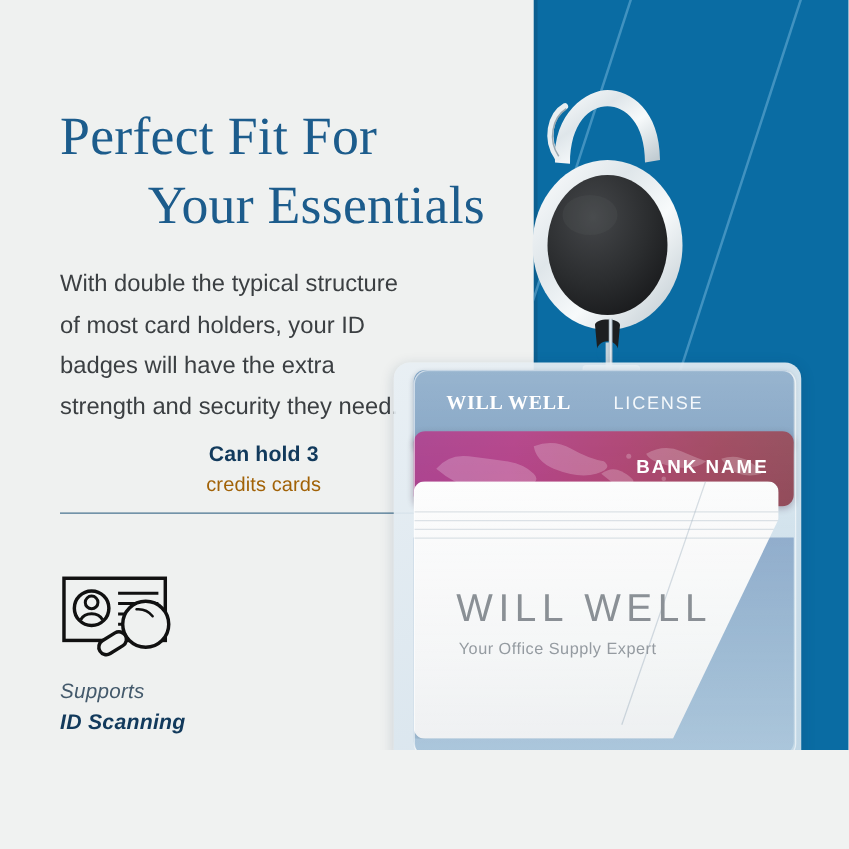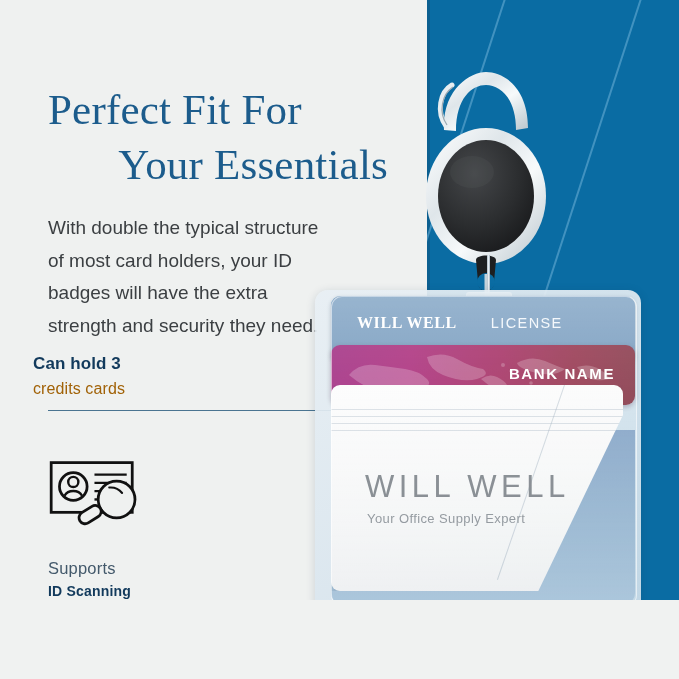--- a/index.html
+++ b/index.html
@@ -23,30 +23,30 @@
   .headline{
     position:absolute;left:48px;top:82px;width:340px;
     font-family:"Liberation Serif",serif;
     font-size:43px;line-height:1.28;color:#1c5c8c;letter-spacing:.2px;
   }
   .headline .l2{display:block;text-align:right;}
   .body-copy{
     position:absolute;left:48px;top:212px;width:272px;
     font-size:19px;line-height:1.72;color:#3b3f42;
   }
-  .feature{position:absolute;left:33px;top:354px;width:310px;}
+  .feature{position:absolute;left:56px;top:354px;width:310px;text-align:center;}
   .feature .f1{font-size:17px;font-weight:bold;color:#123a5c;letter-spacing:.1px;}
   .feature .f2{font-size:16px;color:#a16207;margin-top:6px;letter-spacing:.1px;}
   .divider{position:absolute;left:48px;top:410px;width:332px;height:1.4px;background:#2d5e80;opacity:.85;}
 
   .scan-block{position:absolute;left:48px;top:458px;width:230px;}
   .scan-icon{width:104px;height:70px;display:block;}
-  .scan-label{margin-top:31px;}
+  .scan-label{margin-top:16px;font-style:italic;}
   .scan-label .s1{font-size:16.5px;color:#43596b;letter-spacing:.2px;}
-  .scan-label .s2{font-size:14px;font-weight:bold;color:#123a5c;margin-top:5px;letter-spacing:.2px;}
+  .scan-label .s2{font-size:17px;font-weight:bold;color:#123a5c;margin-top:5px;letter-spacing:.2px;}
 
   
   .reel{position:absolute;left:424px;top:68px;width:124px;height:240px;}
   .strap{position:absolute;left:487px;top:255px;width:2.5px;height:50px;background:linear-gradient(90deg,#aab9c4,#e6edf2,#9fb0bd);}
   .strap-tab{position:absolute;left:466px;top:292px;width:44px;height:22px;border-radius:3px;
     background:rgba(205,221,232,.85);border:1px solid rgba(255,255,255,.5);}
 
   
   .holder{
     position:absolute;left:315px;top:290px;width:326px;height:324px;border-radius:13px;

